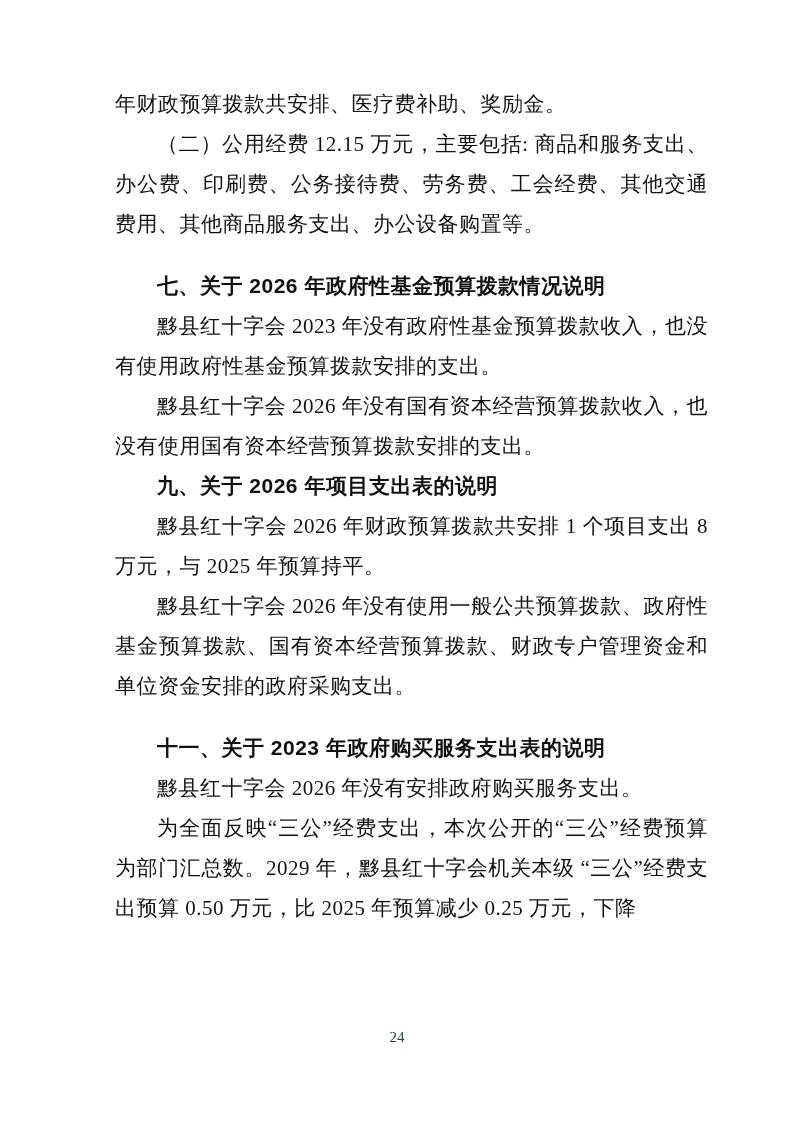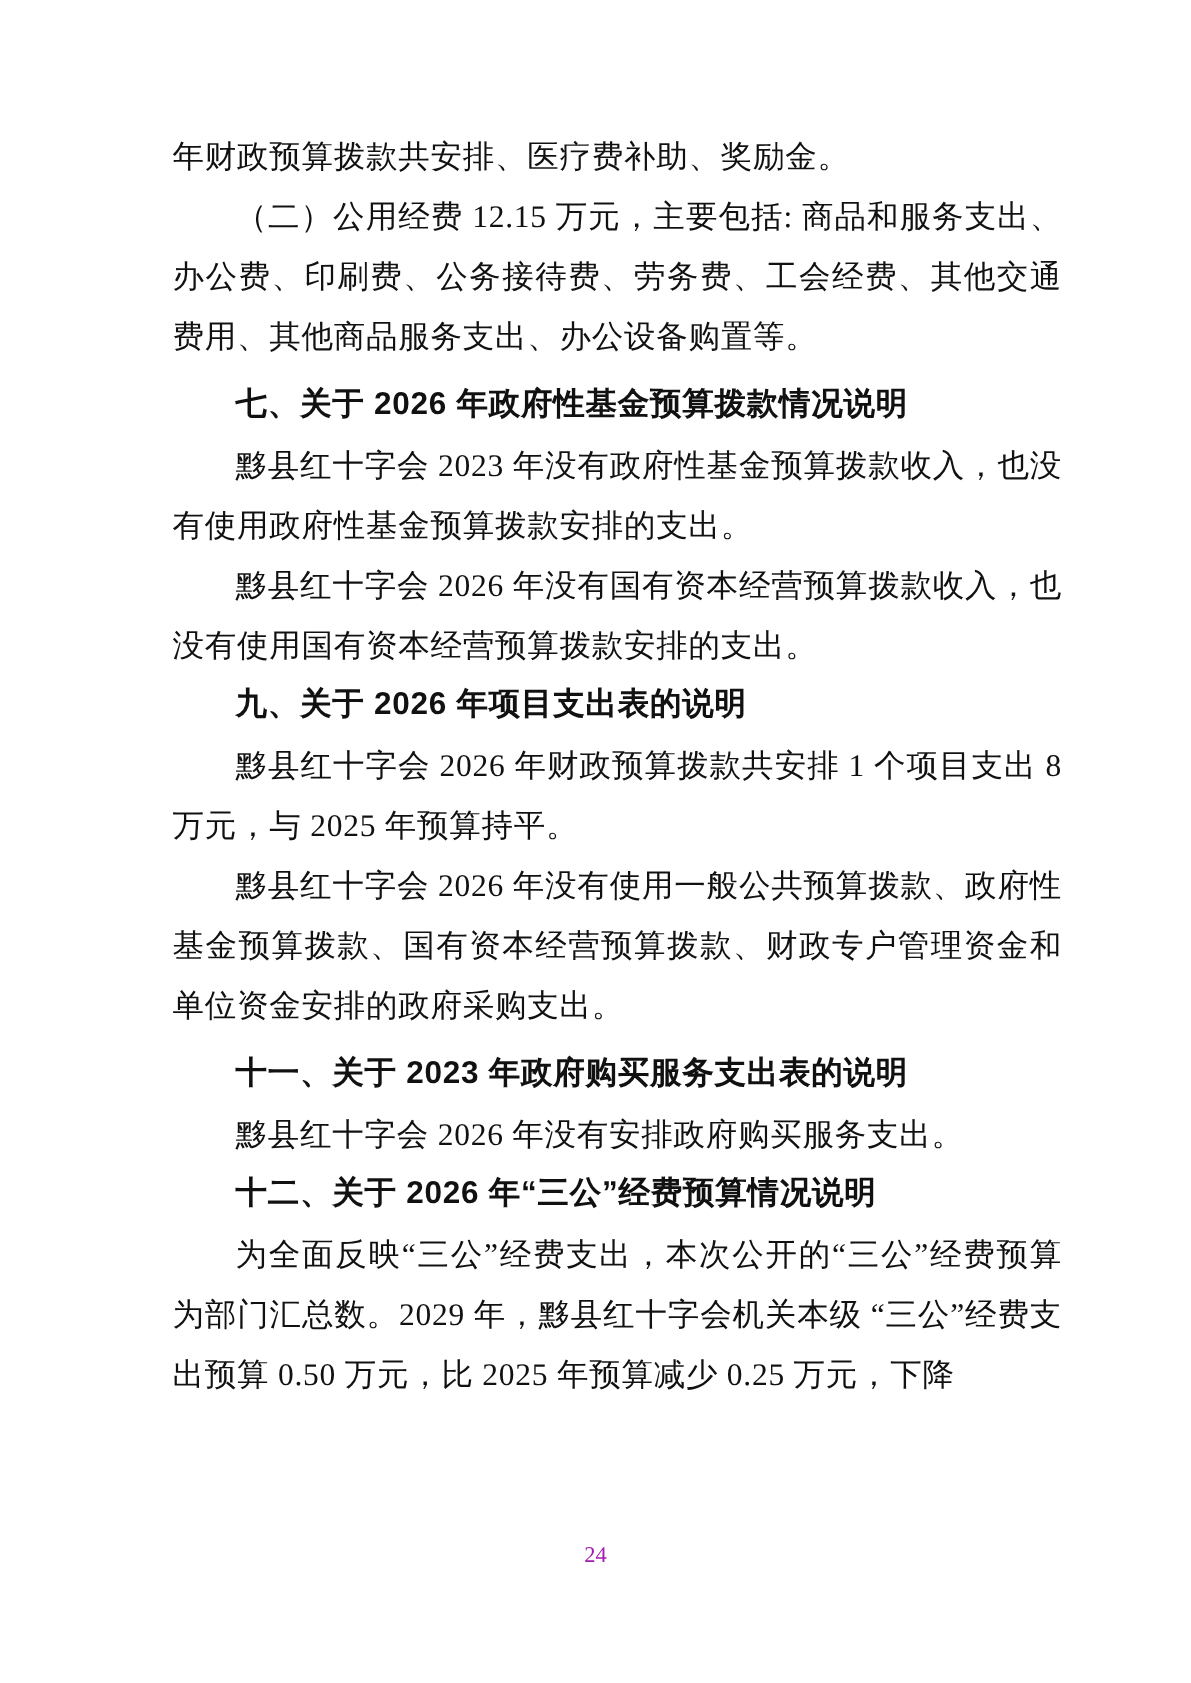--- a/index.html
+++ b/index.html
@@ -42,49 +42,48 @@
     text-indent: 0;
     font-family: "Liberation Serif", "DejaVu Serif", serif;
     font-weight: 400;
   }
   p.heading {
     text-indent: 2em;
     font-family: "Liberation Sans", "DejaVu Sans", sans-serif;
     font-weight: 700;
   }
   p.space-before {
-    margin-top: 6px;
+    margin-top: 22px;
   }
   .footer {
     position: absolute;
     left: 0;
     right: 0;
     top: 1028px;
     text-align: center;
   }
   .page-number {
     font-family: "Liberation Serif", "DejaVu Serif", serif;
     font-size: 15px;
-    color: #a21caf;
+    color: #14532d;
   }
 </style>
 </head>
 <body>
 
 <div class="page">
   <div class="content">
     <p class="body-cont">年财政预算拨款共安排、医疗费补助、奖励金。</p>
     <p class="body">（二）公用经费 12.15 万元，主要包括: 商品和服务支出、办公费、印刷费、公务接待费、劳务费、工会经费、其他交通费用、其他商品服务支出、办公设备购置等。</p>
     <p class="heading space-before">七、关于 2026 年政府性基金预算拨款情况说明</p>
     <p class="body">黟县红十字会 2023 年没有政府性基金预算拨款收入，也没有使用政府性基金预算拨款安排的支出。</p>
     <p class="body">黟县红十字会 2026 年没有国有资本经营预算拨款收入，也没有使用国有资本经营预算拨款安排的支出。</p>
     <p class="heading">九、关于 2026 年项目支出表的说明</p>
     <p class="body">黟县红十字会 2026 年财政预算拨款共安排 1 个项目支出 8 万元，与 2025 年预算持平。</p>
     <p class="body">黟县红十字会 2026 年没有使用一般公共预算拨款、政府性基金预算拨款、国有资本经营预算拨款、财政专户管理资金和单位资金安排的政府采购支出。</p>
     <p class="heading space-before">十一、关于 2023 年政府购买服务支出表的说明</p>
     <p class="body">黟县红十字会 2026 年没有安排政府购买服务支出。</p>
-    <p class="heading">十二、关于 2026 年“三公”经费预算情况说明</p>
     <p class="body">为全面反映“三公”经费支出，本次公开的“三公”经费预算为部门汇总数。2029 年，黟县红十字会机关本级 “三公”经费支出预算 0.50 万元，比 2025 年预算减少 0.25 万元，下降</p>
   </div>
   <div class="footer">
     <span class="page-number">24</span>
   </div>
 </div>
 
 </body></html>

